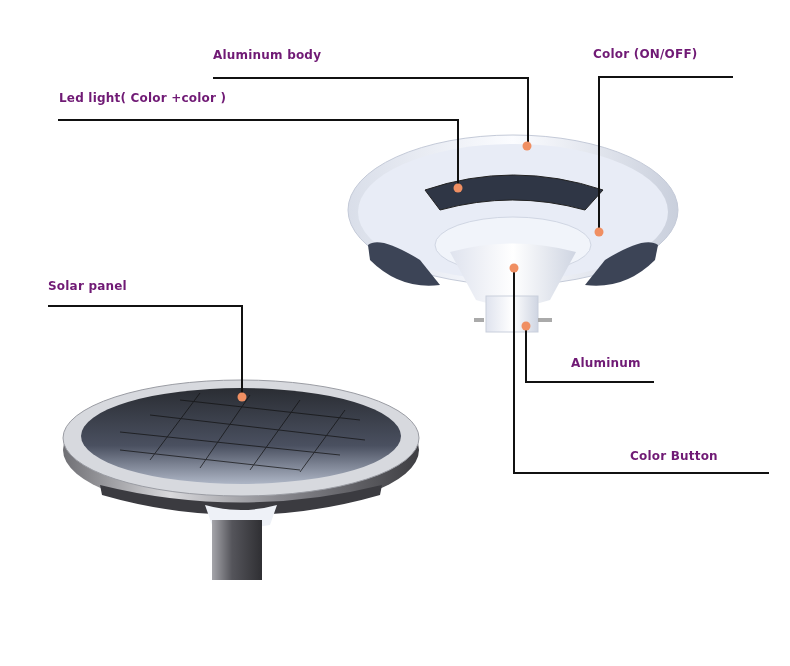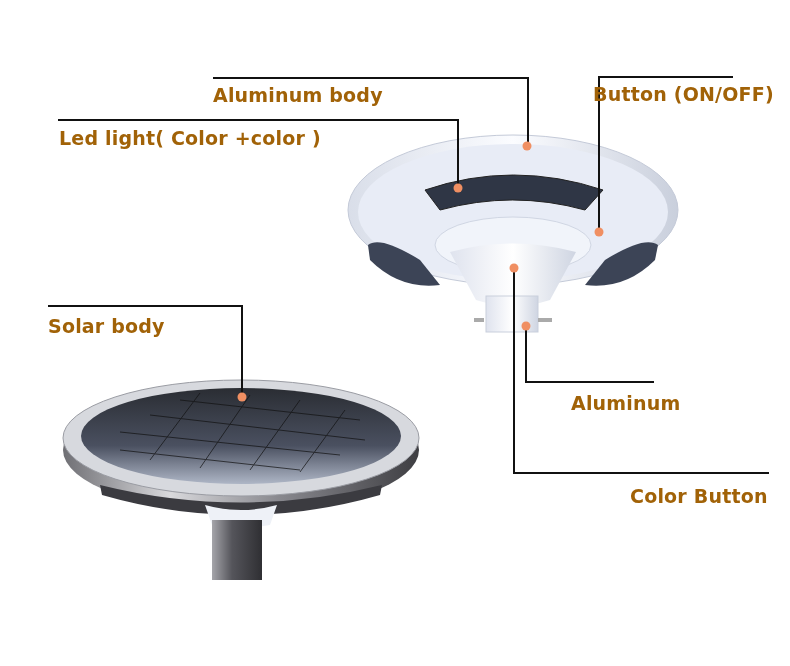--- a/index.html
+++ b/index.html
@@ -1,17 +1,17 @@
 <!DOCTYPE html>
 <html><head>
 <meta charset="utf-8">
 <style>
   html, body { margin:0; padding:0; background:#ffffff; }
   body { width:790px; height:666px; position:relative; overflow:hidden; font-family:"DejaVu Sans", sans-serif; }
-  .label { position:absolute; font-weight:bold; font-size:19px; color:#a16207; white-space:nowrap; letter-spacing:0.2px;margin-top:36px; }
+  .label { position:absolute; font-weight:bold; font-size:12px; color:#701a75; white-space:nowrap; letter-spacing:0.2px; }
   .line { position:absolute; background:#111; }
   .dot { position:absolute; width:9px; height:9px; border-radius:50%; background:#f08f62; transform:translate(-50%,-50%); }
   svg { position:absolute; left:0; top:0; }
 </style>
 </head>
 <body>
 
 <svg width="790" height="666" viewBox="0 0 790 666">
   <defs>
     <linearGradient id="rimGrad" x1="0" y1="0" x2="1" y2="0">
@@ -93,17 +93,17 @@
 
 <div class="line" style="left:525px;top:326px;width:2px;height:56px;"></div>
 <div class="line" style="left:525px;top:381px;width:129px;height:2px;"></div>
 <div class="dot" style="left:526px;top:326px;"></div>
 
 <div class="line" style="left:513px;top:268px;width:2px;height:205px;"></div>
 <div class="line" style="left:513px;top:472px;width:256px;height:2px;"></div>
 <div class="dot" style="left:514px;top:268px;"></div>
 
 <div class="label" style="left:213px;top:48px;">Aluminum body</div>
-<div class="label" style="left:593px;top:47px;">Button (ON/OFF)</div>
+<div class="label" style="left:593px;top:47px;">Color (ON/OFF)</div>
 <div class="label" style="left:59px;top:91px;">Led light( Color +color )</div>
-<div class="label" style="left:48px;top:279px;">Solar body</div>
+<div class="label" style="left:48px;top:279px;">Solar panel</div>
 <div class="label" style="left:571px;top:356px;">Aluminum</div>
 <div class="label" style="left:630px;top:449px;">Color Button</div>
 
 </body></html>

